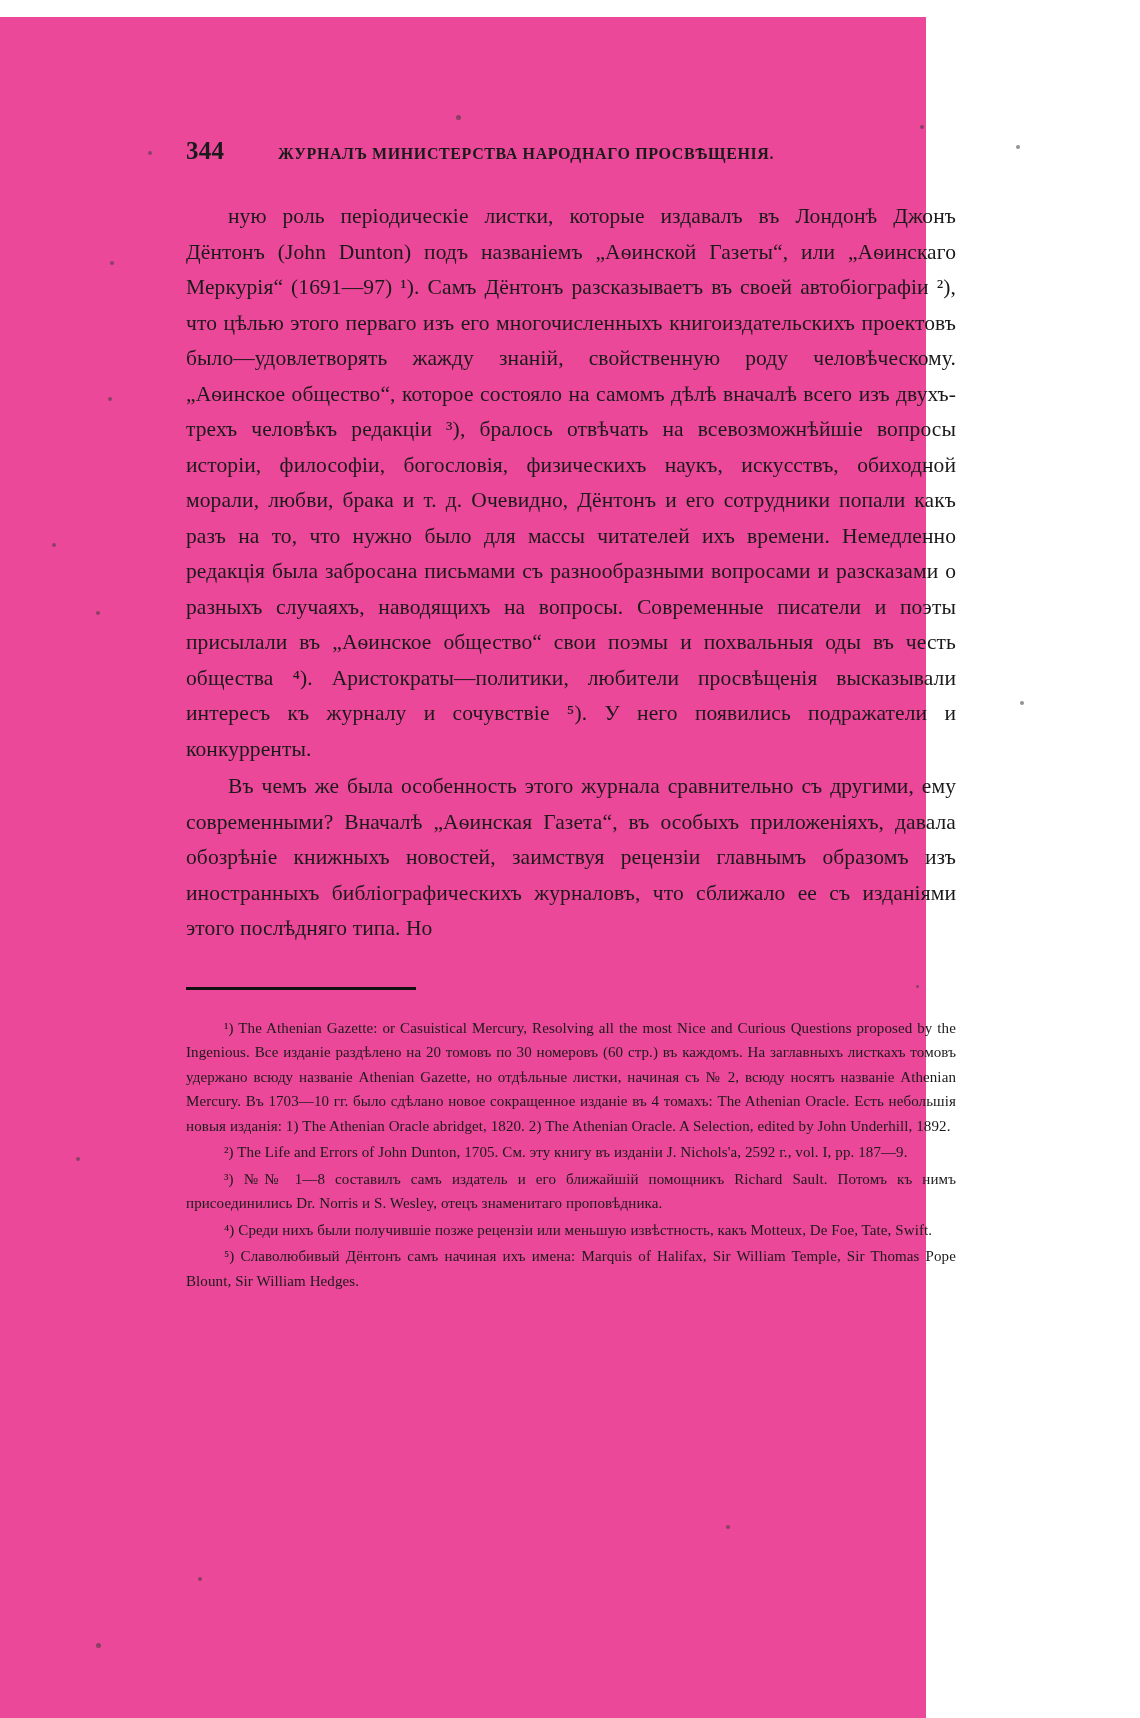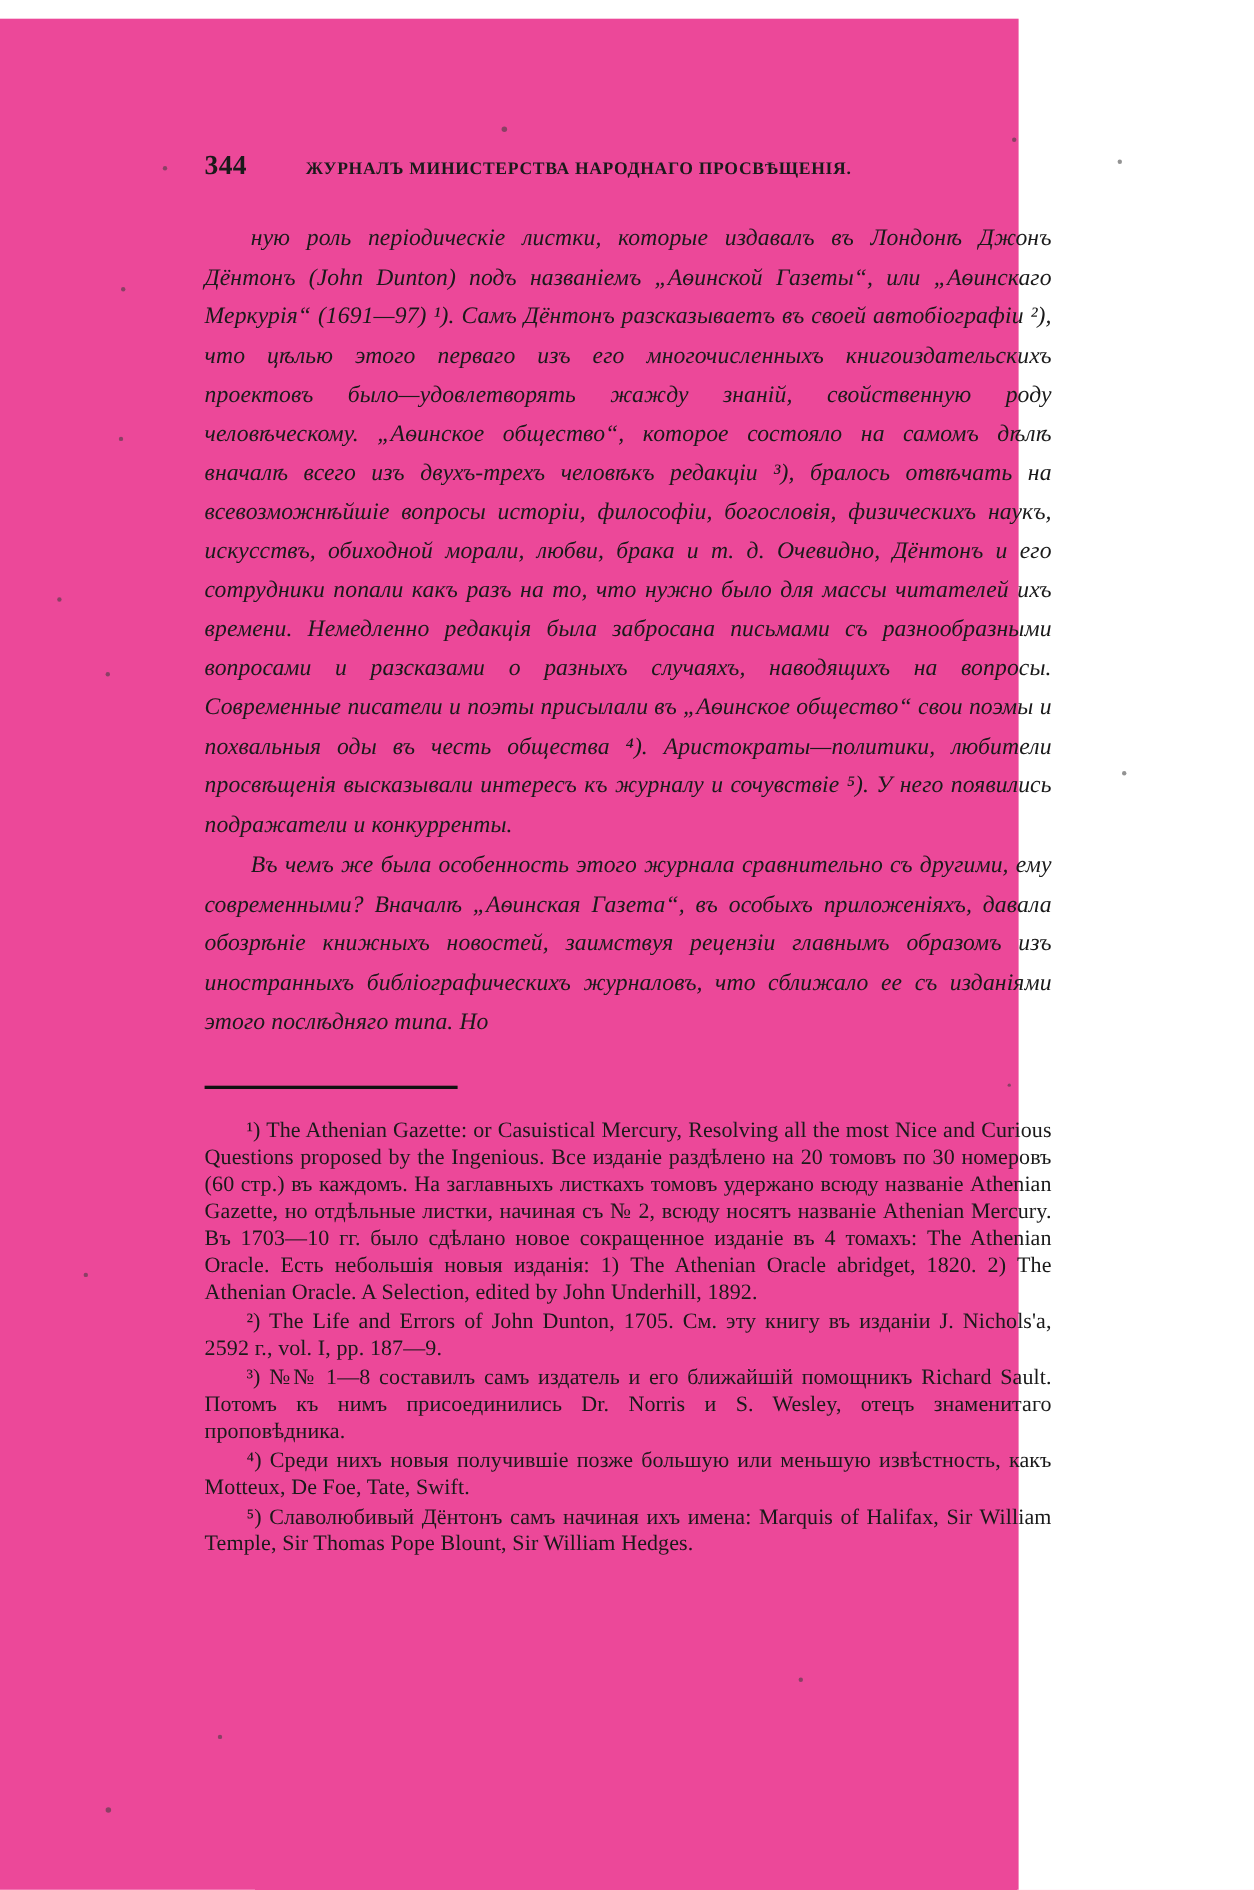--- a/index.html
+++ b/index.html
@@ -48,39 +48,38 @@
     letter-spacing: 0.6px;
     text-transform: uppercase;
     flex: 1 1 auto;
   }
   .body-text {
     font-size: 21.5px;
     line-height: 35.5px;
     text-align: justify;
     text-justify: inter-word;
     letter-spacing: 0.1px;
-    font-style: italic;
   }
   .body-text p {
     margin: 0;
     text-indent: 42px;
   }
   .body-text p + p {
     margin-top: 2px;
   }
   .rule {
     margin-top: 40px;
     margin-left: 0;
     width: 230px;
     border-top: 3px solid #111;
     height: 0;
   }
   .footnotes {
     margin-top: 26px;
-    font-size: 20px;
+    font-size: 15px;
     line-height: 24.5px;
     text-align: justify;
     letter-spacing: 0.1px;
   }
   .footnotes p {
     margin: 0 0 2px 0;
     text-indent: 38px;
   }
   .speck {
     position: absolute;
@@ -131,21 +130,21 @@
       <p>
         <span>²)</span>
         <span>The Life and Errors of John Dunton, 1705. См. эту книгу въ изданіи J. Nichols'a, 2592 г., vol. I, pp. 187—9.</span>
       </p>
       <p>
         <span>³)</span>
         <span>№№ 1—8 составилъ самъ издатель и его ближайшій помощникъ Richard Sault. Потомъ къ нимъ присоединились Dr. Norris и S. Wesley, отецъ знаменитаго проповѣдника.</span>
       </p>
       <p>
         <span>⁴)</span>
-        <span>Среди нихъ новыя получившіе позже большую или меньшую извѣстность, какъ Motteux, De Foe, Tate, Swift.</span>
+        <span>Среди нихъ были получившіе позже рецензіи или меньшую извѣстность, какъ Motteux, De Foe, Tate, Swift.</span>
       </p>
       <p>
         <span>⁵)</span>
         <span>Славолюбивый Дёнтонъ самъ начиная ихъ имена: Marquis of Halifax, Sir William Temple, Sir Thomas Pope Blount, Sir William Hedges.</span>
       </p>
     </div>
 
   </div>
 </div>
 

